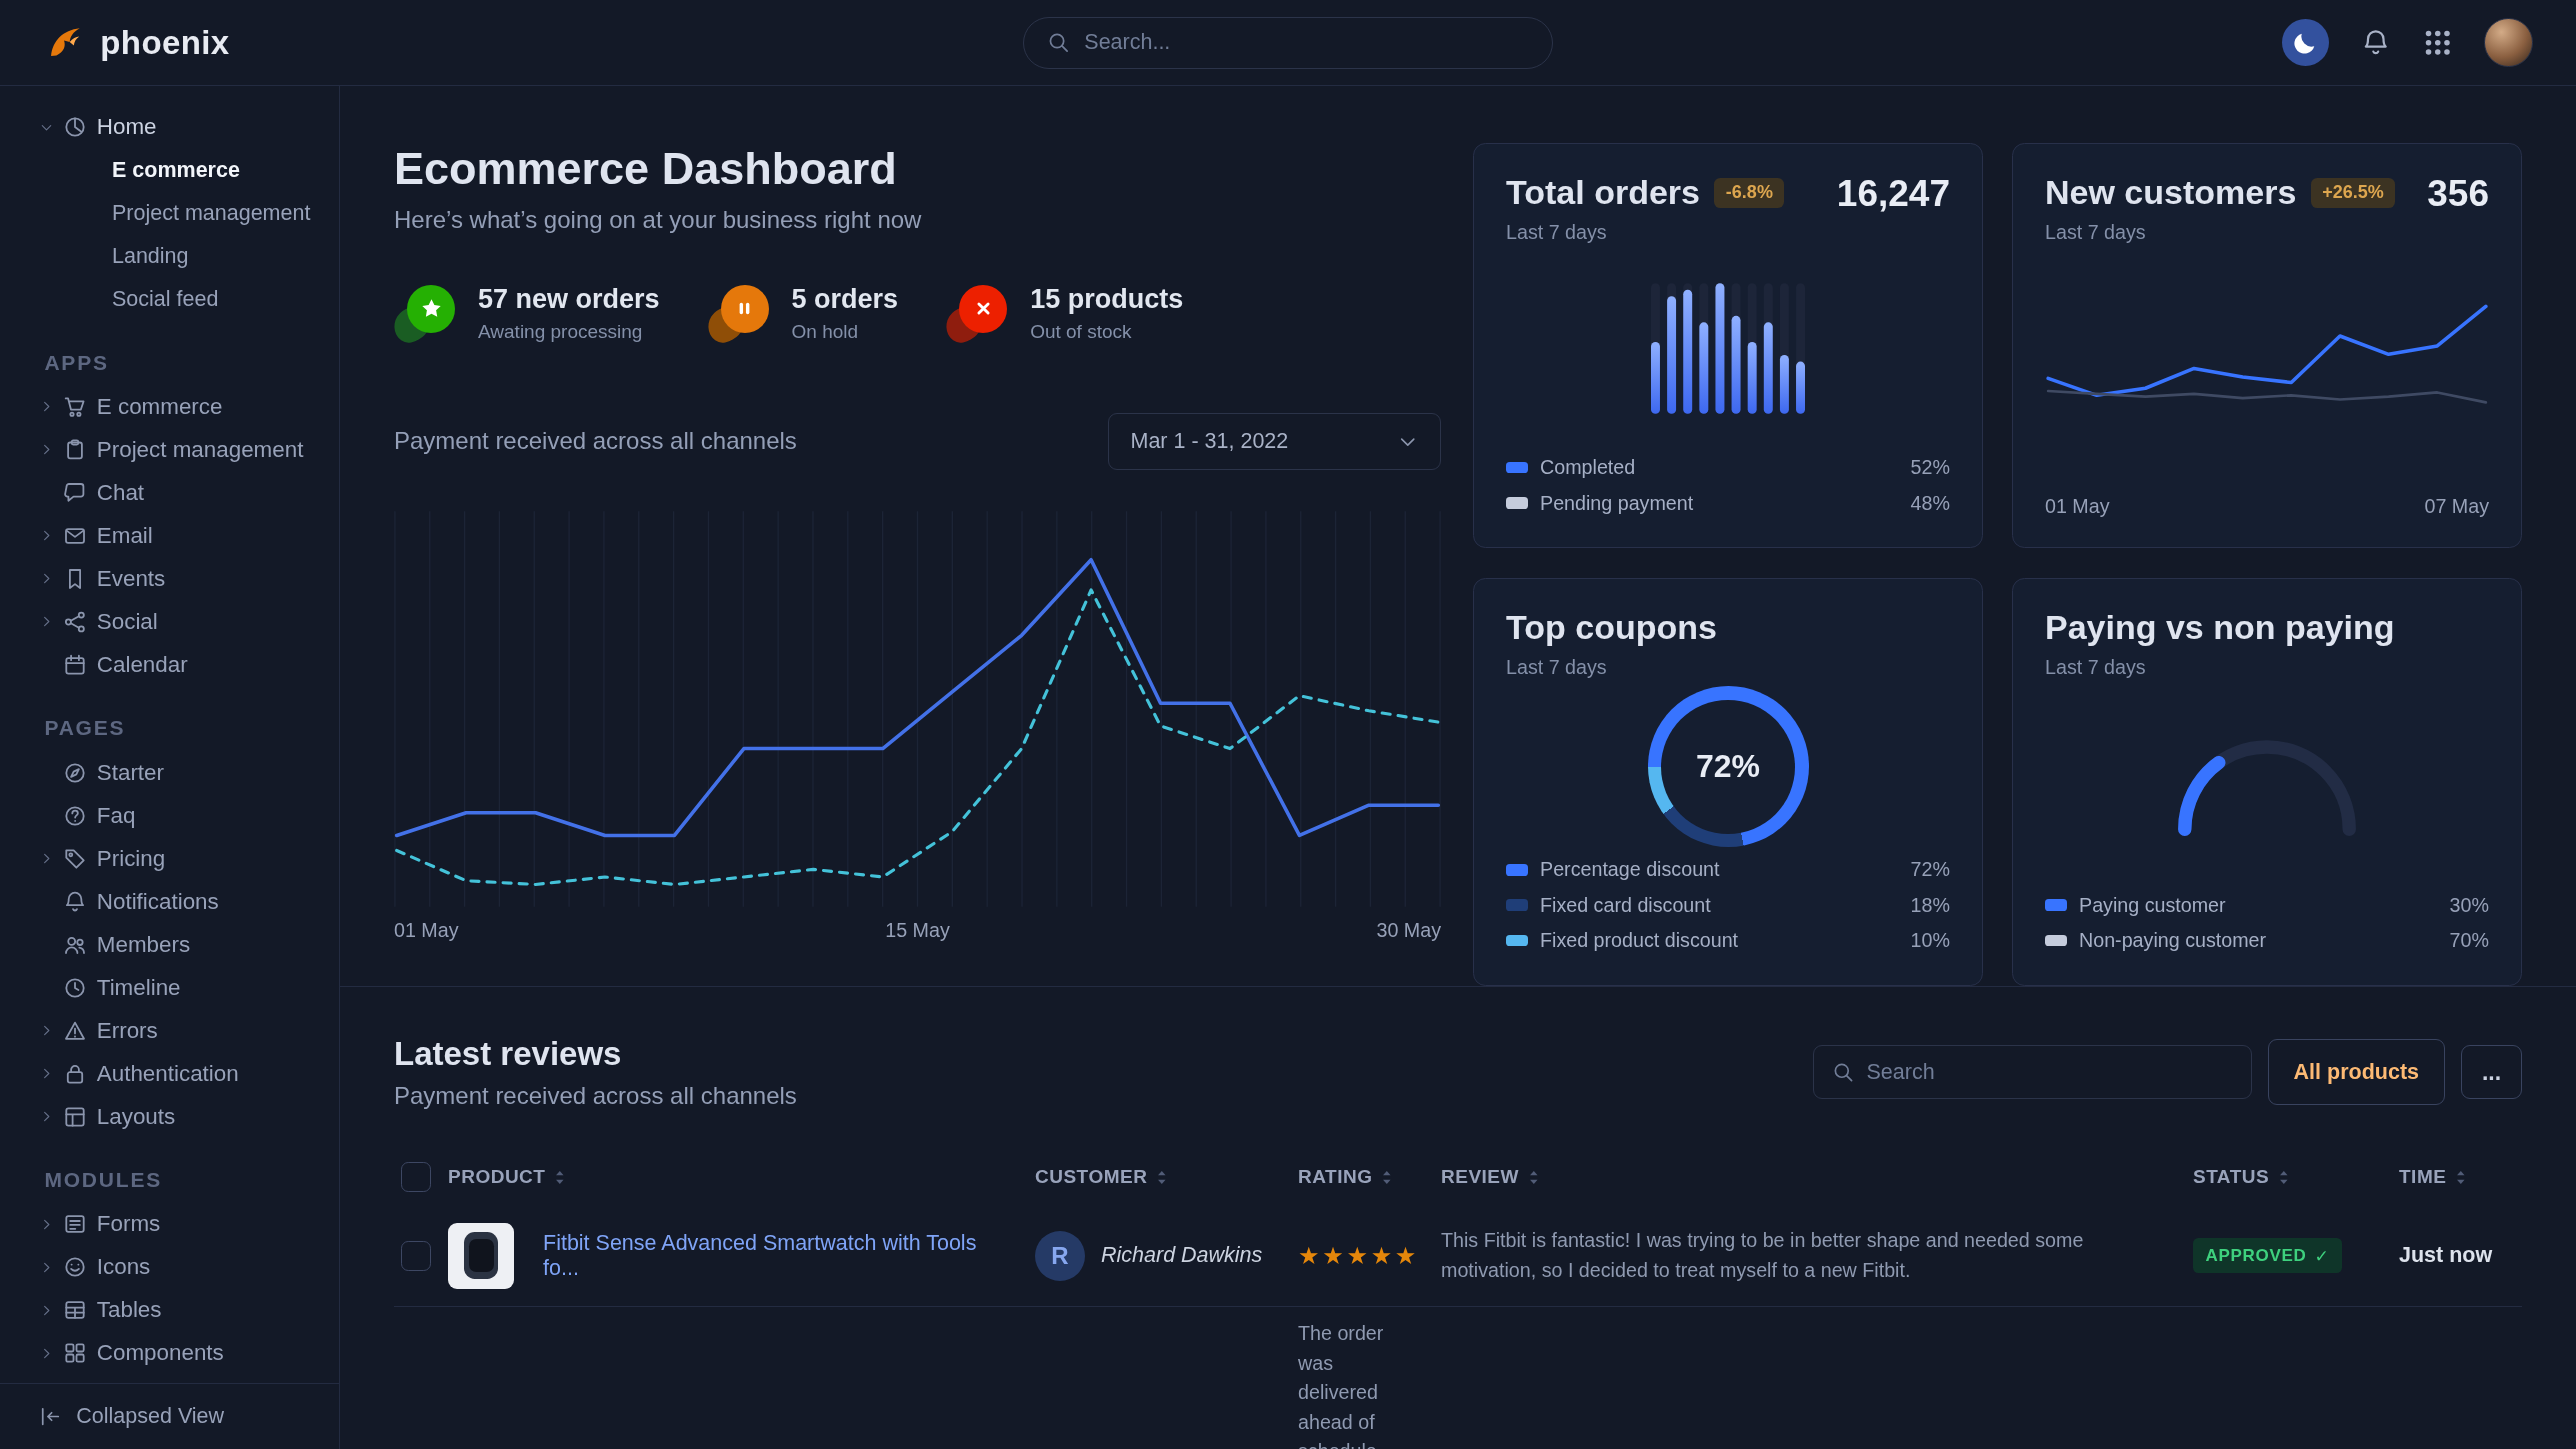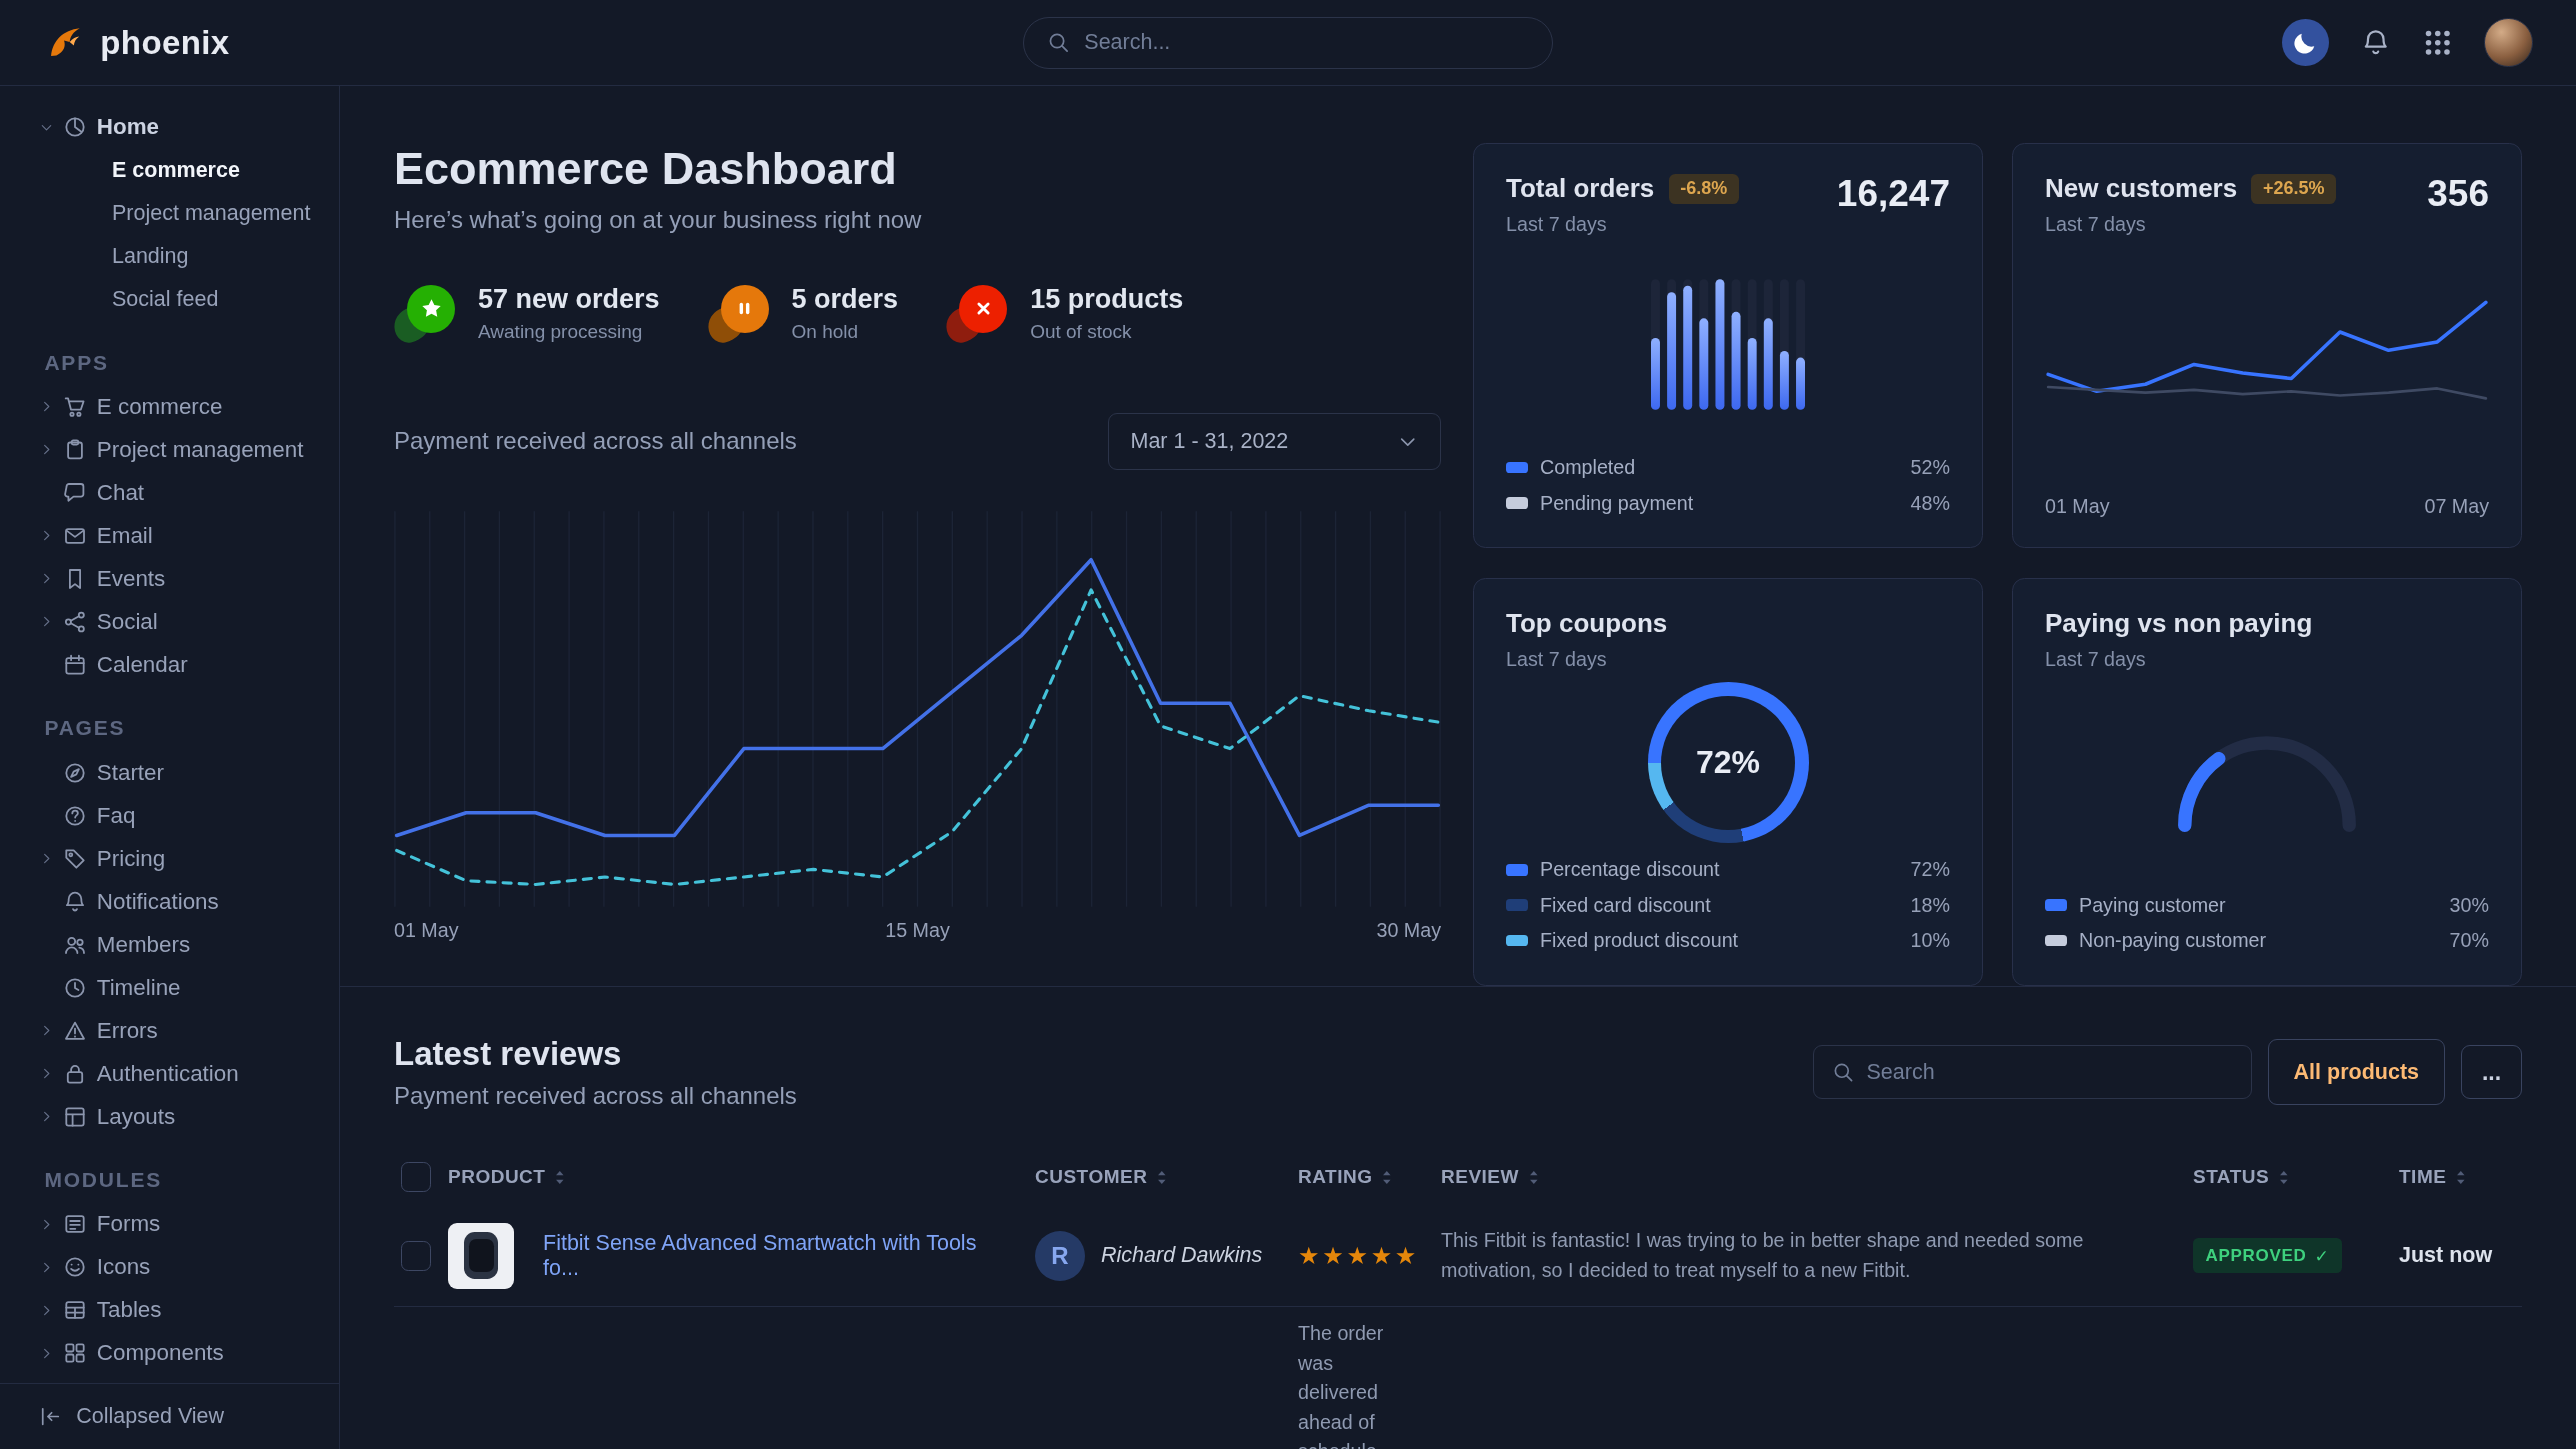--- a/index.html
+++ b/index.html
@@ -36,21 +36,21 @@
     background:radial-gradient(circle at 35% 28%, #d3ab87, #8a5f40 55%, #30231a 100%); border:1.8px solid #2b3349; }
 
   
   .layout{ display:flex; height:1363px; }
   .sidebar{ width:340px; flex:none; border-right:0.9px solid var(--line); display:flex; flex-direction:column; padding-top:19.7px; }
   .side-scroll{ padding:0 25px 0 39px; overflow:hidden; }
   .side-item{ display:flex; align-items:center; height:43px; color:#98a2b9; font-size:22.4px; }
   .side-item .caret{ width:15px; height:15px; margin-right:9px; color:#667089; display:inline-flex; flex:none; }
   .side-item .caret svg{ width:100%; height:100%; }
   .side-item .s-ic{ width:24px; height:24px; margin-right:9.8px; color:#8b95ad; }
-  .side-root{ color:#ccd3e2; font-weight:700; }
+  .side-root{ color:#ccd3e2; font-weight:400; }
   .side-sub .side-item{ padding-left:73px; font-size:21.5px; height:43px; }
   .side-sub .side-item.active{ color:#f2f5fa; font-weight:700; }
   .side-title{ margin:30px 0 10.7px 5.4px; font-size:21px; letter-spacing:1.8px; color:#5d6781; font-weight:700; }
   .side-footer{ margin-top:auto; border-top:0.9px solid var(--line); height:66px; display:flex; align-items:center; gap:14.3px; padding:16px 39px; color:#98a2b9; font-size:21.5px; }
   .side-footer .s-ic{ width:23px; height:23px; color:#8b95ad; }
 
   
   .main{ flex:1; display:flex; flex-direction:column; overflow:hidden; }
   .top-section{ height:913px; padding:57px 54px 0; display:flex; gap:32px; border-bottom:0.9px solid var(--line); }
   .left-col{ width:1047px; flex:none; display:flex; flex-direction:column; }
@@ -68,21 +68,21 @@
   h2{ font-size:33px; font-weight:700; color:var(--txt); margin-bottom:9px; }
   .date-select{ width:333px; height:57px; border:0.9px solid var(--line2); border-radius:9px; display:flex; align-items:center; justify-content:space-between; padding:0 21.5px; color:#a9b2c7; font-size:21.5px; }
   .date-select .s-ic{ width:21.5px; height:21.5px; color:#8b95ad; }
   .ts-chart{ margin-top:41px; height:396px; width:100%; }
   .ts-xlabels{ display:flex; justify-content:space-between; margin-top:12.5px; font-size:19.7px; color:#97a1b8; }
 
   .cards-grid{ flex:1; display:grid; grid-template-columns:1fr 1fr; grid-template-rows:405px 408px; gap:29.5px 29px; align-content:start; }
   .card{ background:var(--card); border:0.9px solid #28304a; border-radius:12.5px; padding:29px 32px; display:flex; flex-direction:column; }
   .card-head{ display:flex; justify-content:space-between; align-items:flex-start; }
   .card-title-row{ display:flex; align-items:center; gap:14.3px; }
-  .card-title{ font-size:26px; font-weight:700; color:var(--txt); }
+  .card-title{ font-size:34px; font-weight:700; color:var(--txt); }
   .badge-amber{ font-size:18px; font-weight:700; color:#dda64f; background:#3c3322; padding:4.5px 11.6px; border-radius:6.3px; }
   .card-period{ font-size:19.7px; color:var(--txt3); margin-top:9px; }
   .card-value{ font-size:37px; font-weight:700; color:#e9edf5; }
   .bar-wrap{ flex:1; display:flex; align-items:center; justify-content:center; }
   .bar-box{ width:154px; height:131px; }
   .legend{ margin-top:auto; display:flex; flex-direction:column; gap:5.4px; }
   .legend-row{ display:flex; align-items:center; gap:12.5px; height:30px; font-size:19.7px; color:#a6b0c6; }
   .swatch{ width:21.5px; height:11.6px; border-radius:3.6px; flex:none; }
   .legend-val{ margin-left:auto; color:#97a1b8; }
   .line-wrap{ flex:1; display:flex; align-items:center; }

